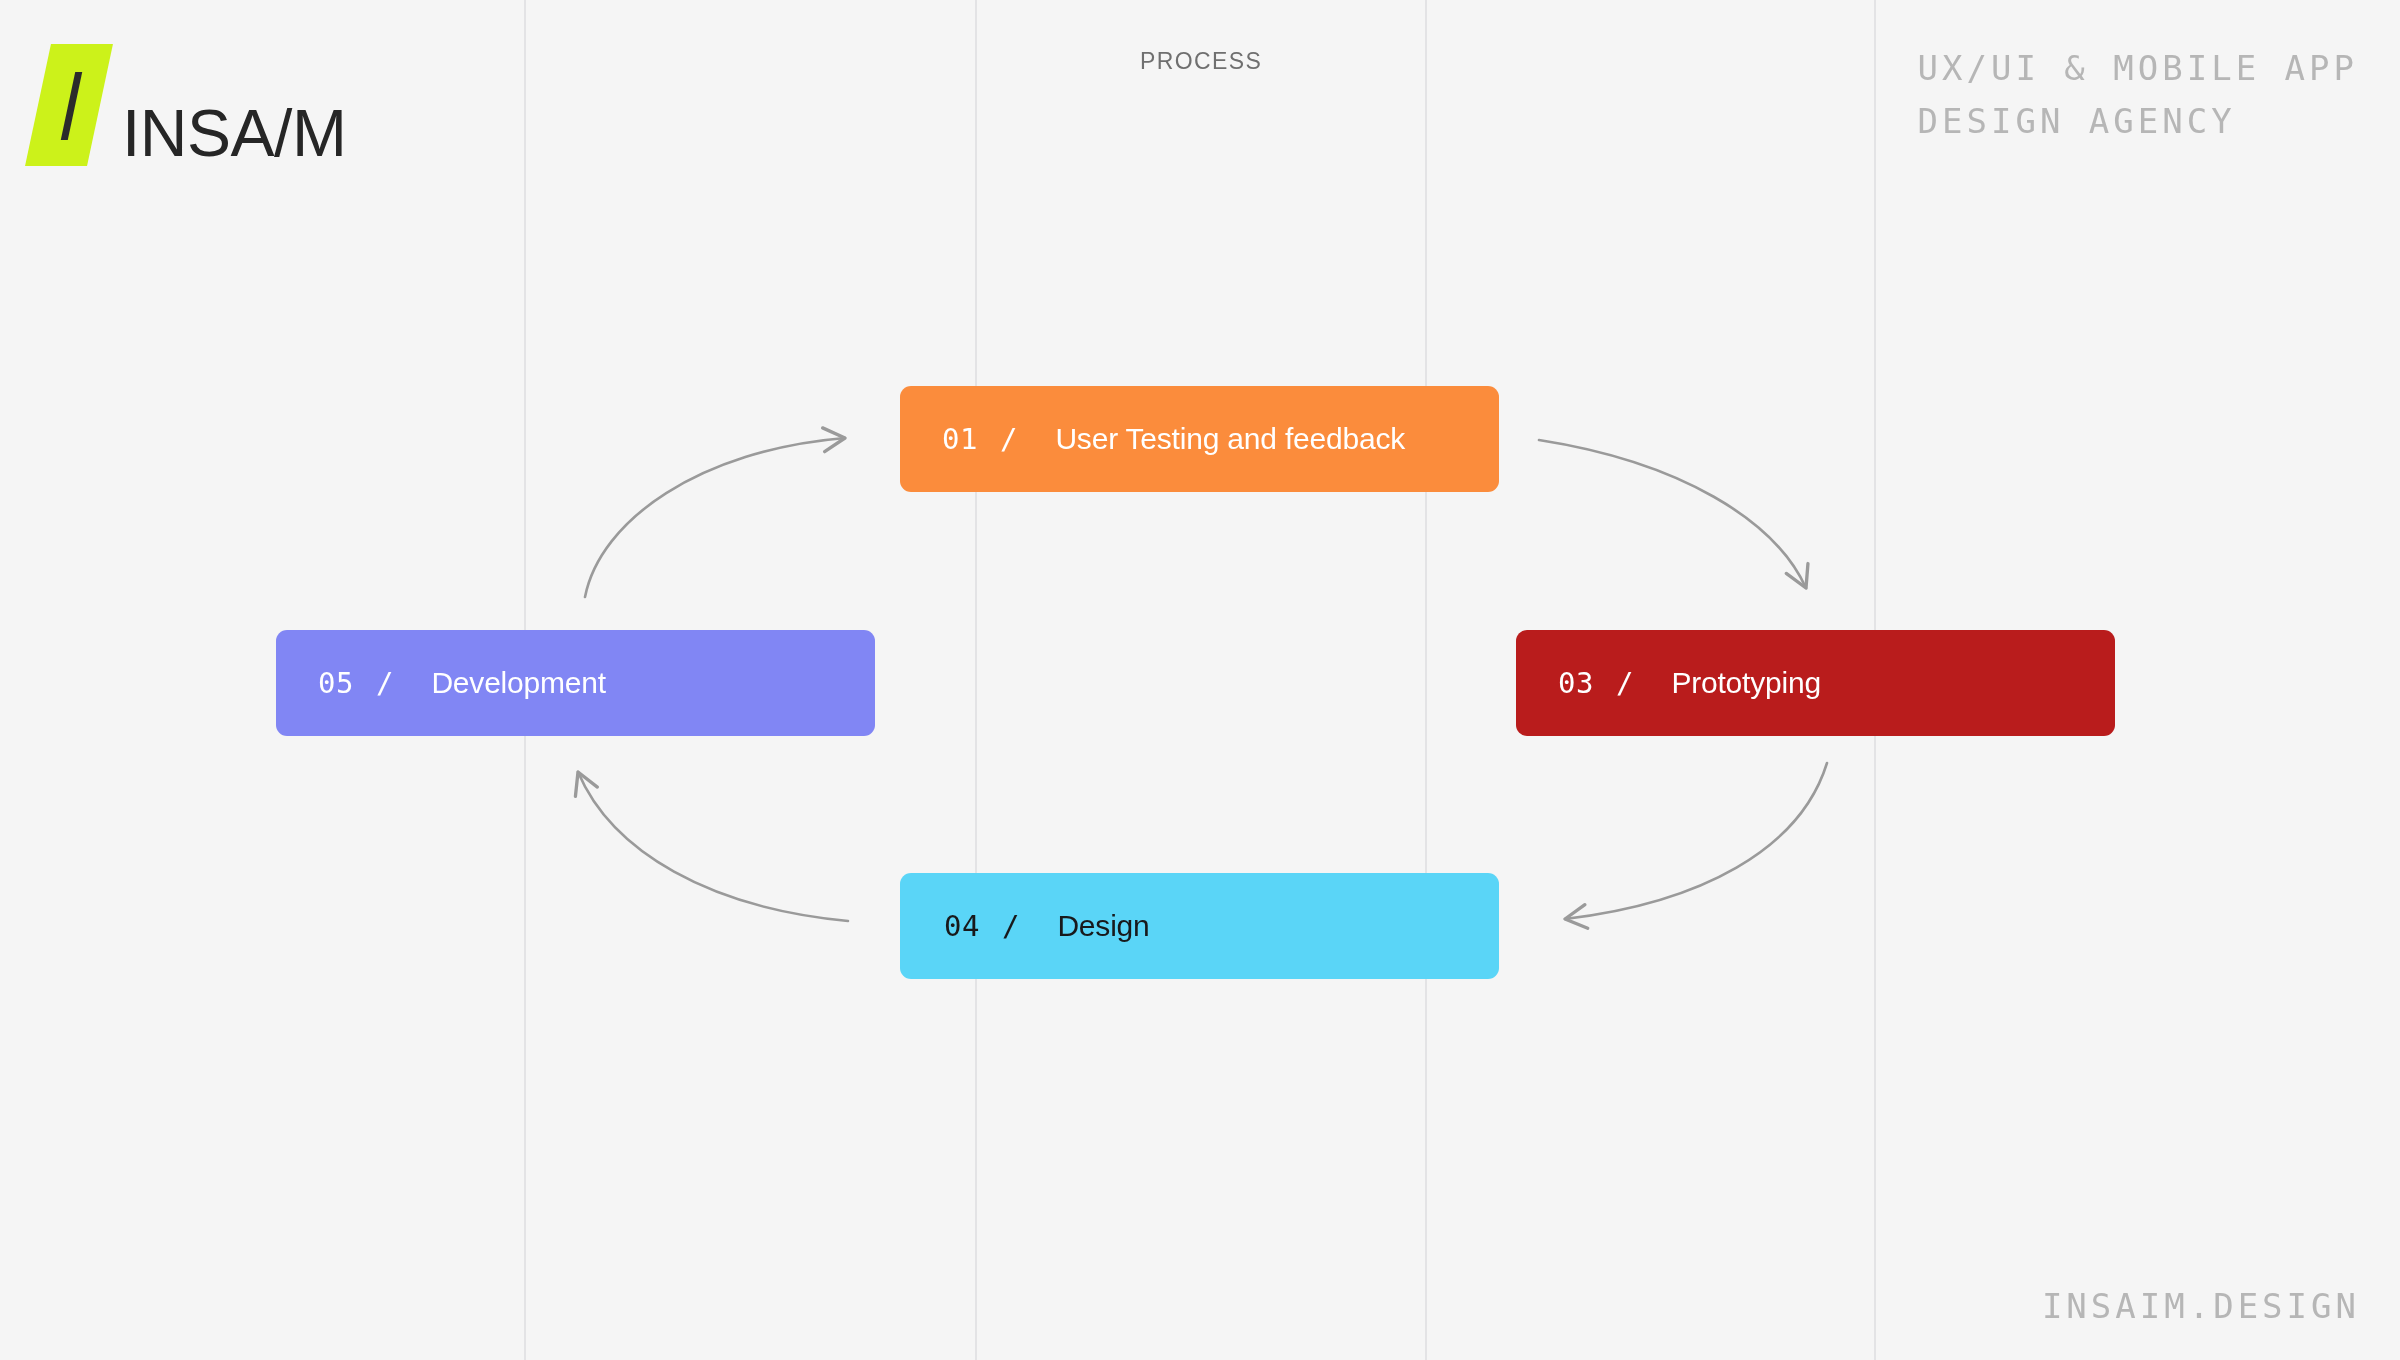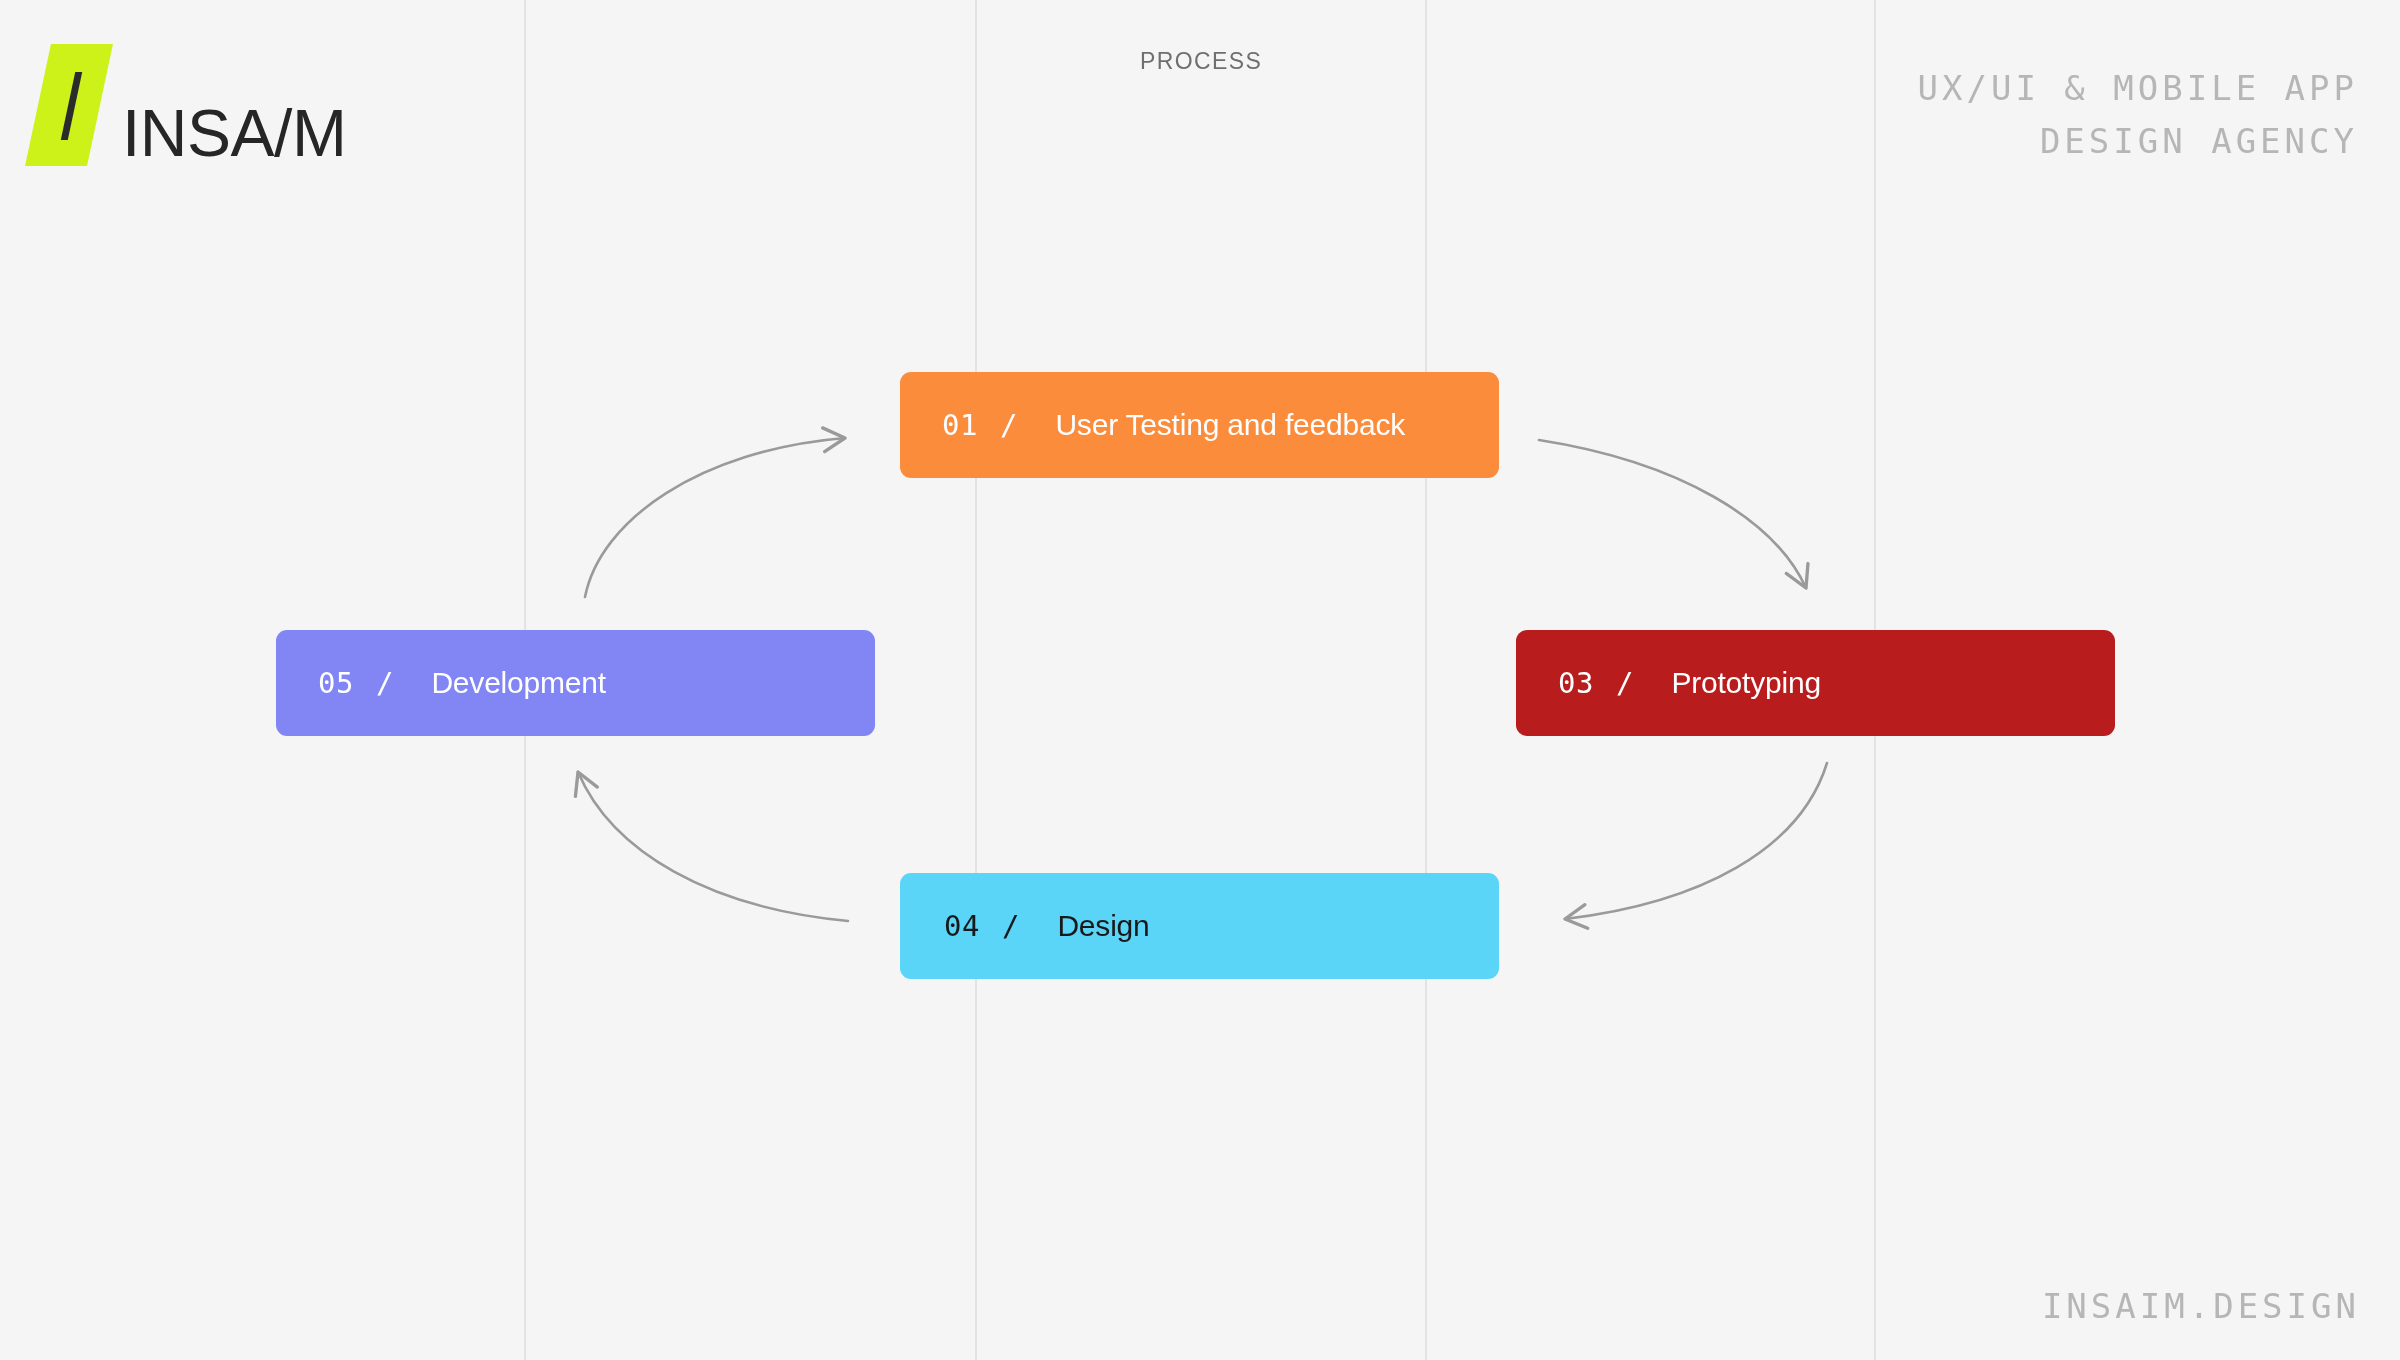--- a/index.html
+++ b/index.html
@@ -38,26 +38,25 @@
 
   
   .process-label{
     position:absolute;left:1140px;top:48px;
     font-size:23px;color:#6f6f6f;letter-spacing:1.4px;
   }
 
   
   .tagline{
     position:absolute;right:42px;top:42px;
-    text-align:right;
+    text-align:left;
     font-family:"DejaVu Sans Mono","Liberation Mono",monospace;
     font-size:34px;line-height:1.55;
     letter-spacing:4px;color:#b6b6b6;
     white-space:nowrap;
-    margin-top:20px;
   }
 
   
   .footer-url{
     position:absolute;right:40px;bottom:34px;
     font-family:"DejaVu Sans Mono","Liberation Mono",monospace;
     font-size:34px;letter-spacing:4px;color:#b6b6b6;
     white-space:nowrap;
   }
 
@@ -76,21 +75,21 @@
   .card .sep{
     font-family:"DejaVu Sans Mono","Liberation Mono",monospace;
     font-size:29px;margin-left:22px;
   }
   .card .title{
     font-size:30px;margin-left:38px;letter-spacing:-0.2px;
   }
   .card.light .num,.card.light .sep,.card.light .title{color:#ffffff;}
   .card.dark  .num,.card.dark  .sep,.card.dark  .title{color:#18191b;}
 
-  #card-01{left:900px;top:372px;}
+  #card-01{left:900px;top:386px;}
   #card-05{left:276px;top:630px;}
   #card-03{left:1516px;top:630px;}
   #card-04{left:900px;top:873px;padding-left:44px;}
 
   
   .arrows{position:absolute;inset:0;pointer-events:none;}
 </style>
 </head>
 <body>
 

